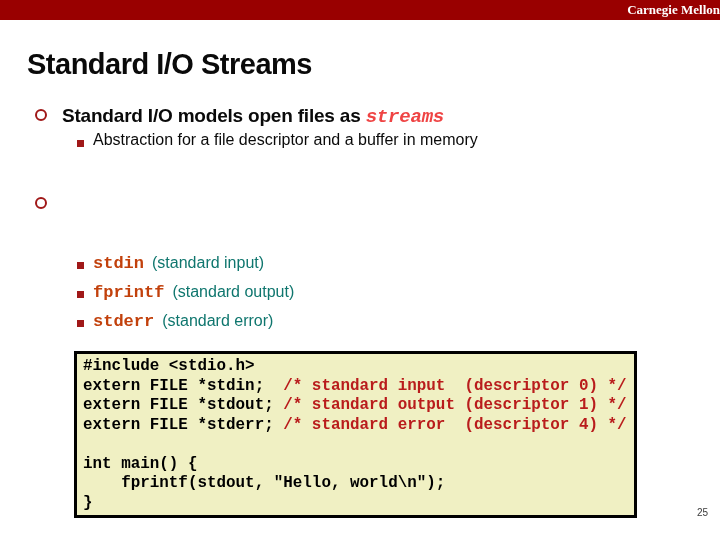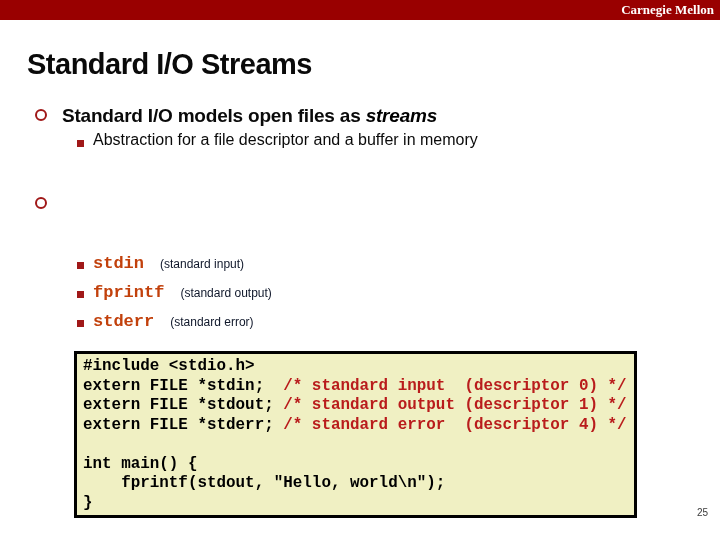--- a/index.html
+++ b/index.html
@@ -10,21 +10,21 @@
     position: relative;
     overflow: hidden;
   }
   .slide { position: absolute; left: 0; top: 0; width: 720px; height: 540px; }
 
   
   .header-bar {
     position: absolute; left: 0; top: 0; width: 720px; height: 20px;
     background: #990000;
     display: flex; align-items: center; justify-content: flex-end;
-    box-sizing: border-box; padding-right: 6px;
+    box-sizing: border-box; 
   }
   .brand {
     color: #ffffff;
     font-family: "Liberation Serif", serif;
     font-weight: bold; font-size: 13px; line-height: 20px;
   }
 
   
   .slide-title {
     position: absolute; left: 27px; top: 46px;
@@ -42,37 +42,37 @@
     position: absolute; width: 7px; height: 7px;
     background: #A01818;
   }
 
   
   .b-text {
     position: absolute; left: 62px;
     font-size: 19px; font-weight: bold; color: #0a0a0a;
     line-height: 27px; letter-spacing: -0.2px;
   }
-  .emph { color: #000000; font-style: italic; }
+  .emph { color: #ef4444; font-style: italic; font-family: Liberation Mono, monospace; }
   .inline-mono {
     font-family: "Liberation Mono", monospace;
     font-size: 18px; font-weight: bold; letter-spacing: 0;
   }
 
   
   .s-text {
     position: absolute; left: 93px;
     font-size: 16px; font-weight: normal; color: #0a0a0a;
     line-height: 22px;
   }
   .s-code {
     font-family: "Liberation Mono", monospace;
     font-size: 17px; font-weight: bold; color: #c2410c;
   }
-  .s-desc { font-size: 12px; color: #0f172a; margin-left: 16px; }
+  .s-desc { font-size: 16px; color: #0f766e; margin-left: 8px; }
 
   
   .code-block {
     position: absolute; left: 74px; top: 351px;
     width: 563px; height: 167px; box-sizing: border-box;
     background: #F0F0C3;
     border: 3px solid #000000;
     padding: 3px 4px 8px 6px;
   }
   .code-line {

